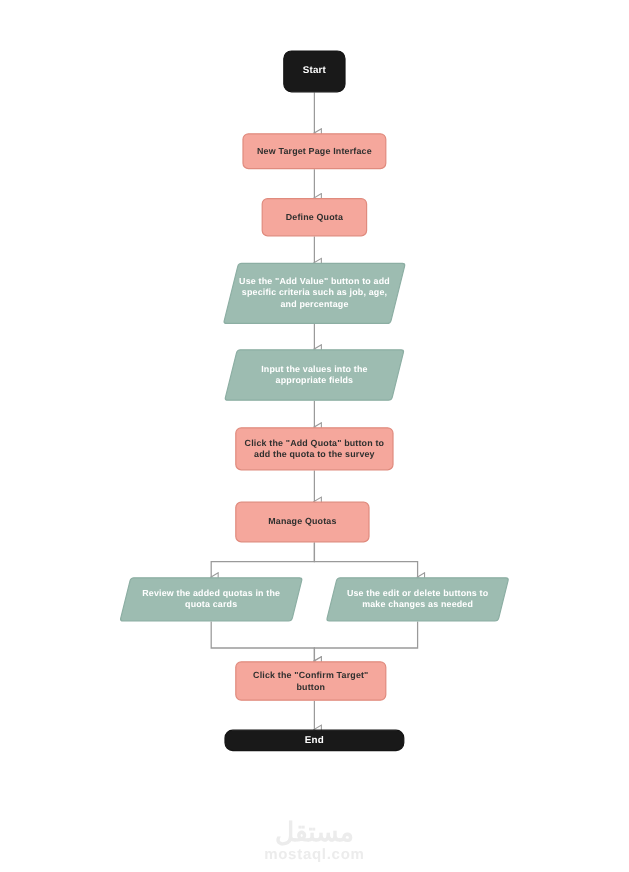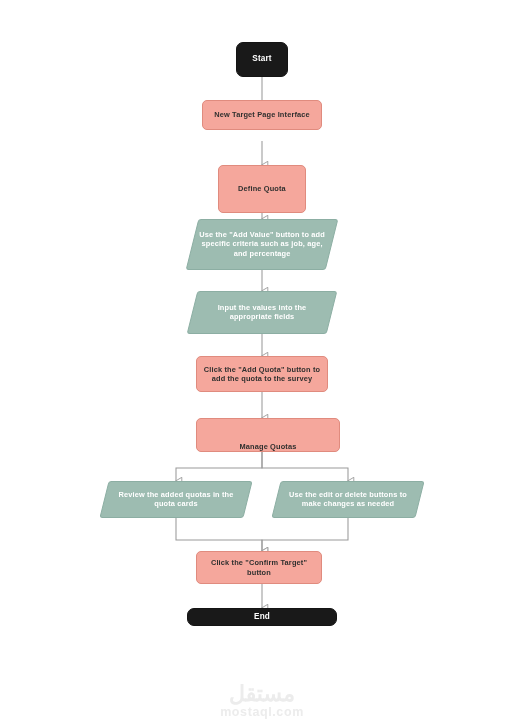--- a/index.html
+++ b/index.html
@@ -140,41 +140,41 @@
       <path d="M348,518 L348,540 L262,540 L262,551"></path>
 
       <path d="M262,584 L262,608"></path>
     </g>
   </svg>
 
   <div class="node terminator" style="left:236px; top:42px; width:52px; height:35px;">
     <span class="node-label">Start</span>
   </div>
 
-  <div class="node process" style="left:202px; top:100px; width:120px; height:30px;">
+  <div class="node process" style="left:202px; top:111px; width:120px; height:30px;">
     <span class="node-label">New Target Page Interface</span>
   </div>
 
-  <div class="node process" style="left:218px; top:165px; width:88px; height:48px;">
+  <div class="node process" style="left:218px; top:165px; width:88px; height:32px;">
     <span class="node-label">Define Quota</span>
   </div>
 
   <div class="node io" style="left:192px; top:219px; width:140px; height:51px;">
     <span class="node-label">Use the "Add Value" button to add specific criteria such as job, age, and percentage</span>
   </div>
 
   <div class="node io" style="left:192px; top:291px; width:140px; height:43px;">
     <span class="node-label">Input the values into the appropriate fields</span>
   </div>
 
   <div class="node process" style="left:196px; top:356px; width:132px; height:36px;">
     <span class="node-label">Click the "Add Quota" button to add the quota to the survey</span>
   </div>
 
-  <div class="node process" style="left:196px; top:418px; width:144px; height:34px;align-items:flex-end;">
+  <div class="node process" style="left:196px; top:418px; width:112px; height:34px;">
     <span class="node-label">Manage Quotas</span>
   </div>
 
   <div class="node io" style="left:104px; top:481px; width:144px; height:37px;">
     <span class="node-label">Review the added quotas in the quota cards</span>
   </div>
 
   <div class="node io" style="left:276px; top:481px; width:144px; height:37px;">
     <span class="node-label">Use the edit or delete buttons to make changes as needed</span>
   </div>

